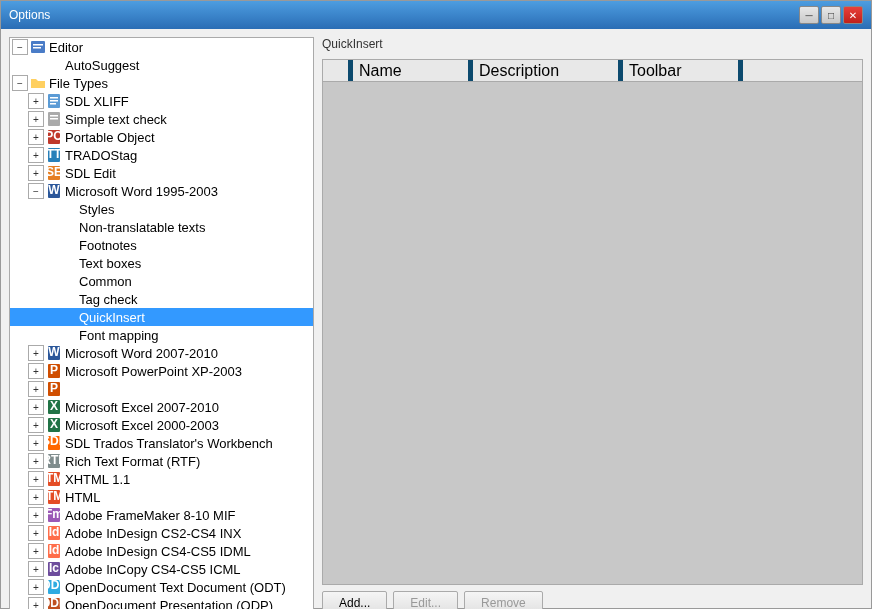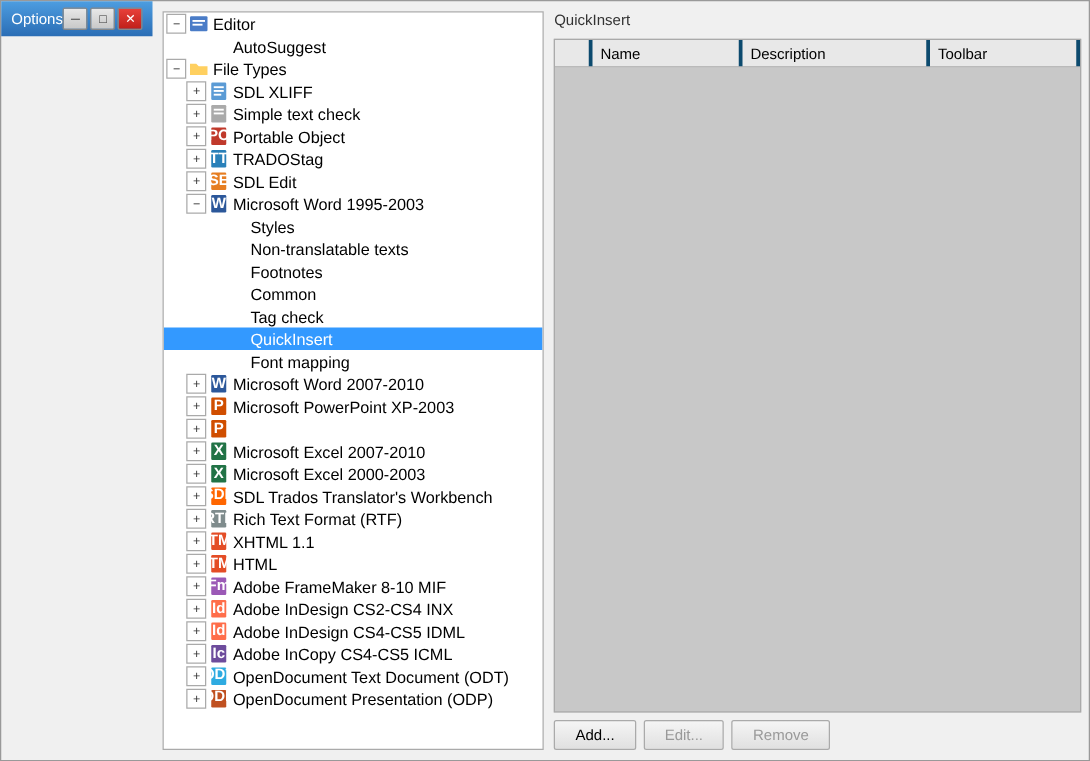--- a/index.html
+++ b/index.html
@@ -2,21 +2,21 @@
 <html><head>
   <meta charset="utf-8">
   <style>
     * { box-sizing: border-box; margin: 0; padding: 0; font-family: 'Segoe UI', Tahoma, Arial, sans-serif; font-size: 12px; }
     body { background: #f0f0f0; }
     
     .window { 
       width: 872px; height: 609px; 
       background: #f0f0f0; 
       border: 1px solid #999; 
-      display: flex; flex-direction: row;
+      display: flex; flex-direction: column;
       box-shadow: 2px 2px 8px rgba(0,0,0,0.3);
     }
     
     .title-bar {
       background: linear-gradient(to bottom, #4d9de0, #2a6db5);
       color: white;
       padding: 5px 8px;
       display: flex; align-items: center; justify-content: space-between;
       height: 28px;
     }
@@ -93,23 +93,23 @@
       display: flex; flex-direction: column;
     }
     
     .table-header {
       background: #e8e8e8;
       border-bottom: 1px solid #aaa;
       display: flex;
       height: 22px;
     }
     .table-header-cell {
-      border-right: 3px solid #0c4a6e;
+      border-right: 5px solid #0c4a6e;
       padding: 3px 6px;
-      font-size: 12px;
+      font-size: 16px;
       display: flex; align-items: center;
     }
     .col-check { width: 30px; }
     .col-name { width: 120px; }
     .col-desc { width: 150px; }
     .col-toolbar { width: 120px; }
     .col-content { flex: 1; }
     
     .table-body {
       flex: 1;
@@ -256,20 +256,27 @@
               <span class="tree-indent"></span>
               <span class="tree-icon"></span>
               <span class="tree-label">Non-translatable texts</span>
             </div>
             <div class="tree-item">
               <span class="tree-indent"></span>
               <span class="tree-indent"></span>
               <span class="tree-indent"></span>
               <span class="tree-icon"></span>
               <span class="tree-label">Footnotes</span>
+            </div>
+            <div class="tree-item">
+              <span class="tree-indent"></span>
+              <span class="tree-indent"></span>
+              <span class="tree-indent"></span>
+              <span class="tree-icon"></span>
+              <span class="tree-label">Text boxes</span>
             </div>
             <div class="tree-item">
               <span class="tree-indent"></span>
               <span class="tree-indent"></span>
               <span class="tree-indent"></span>
               <span class="tree-icon"></span>
               <span class="tree-label">Common</span>
             </div>
             <div class="tree-item">
               <span class="tree-indent"></span>

